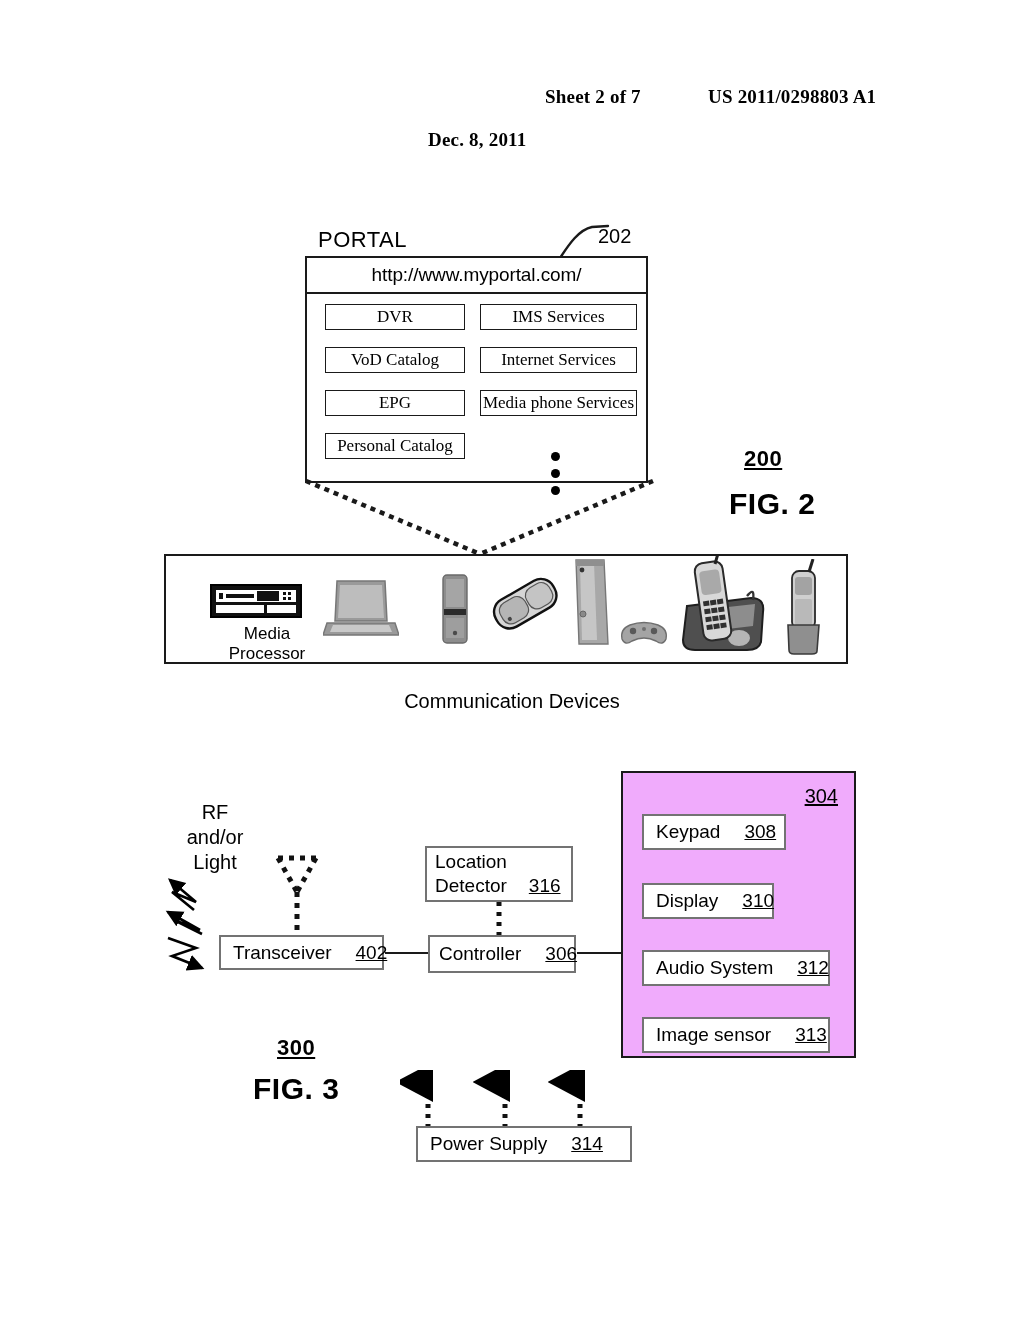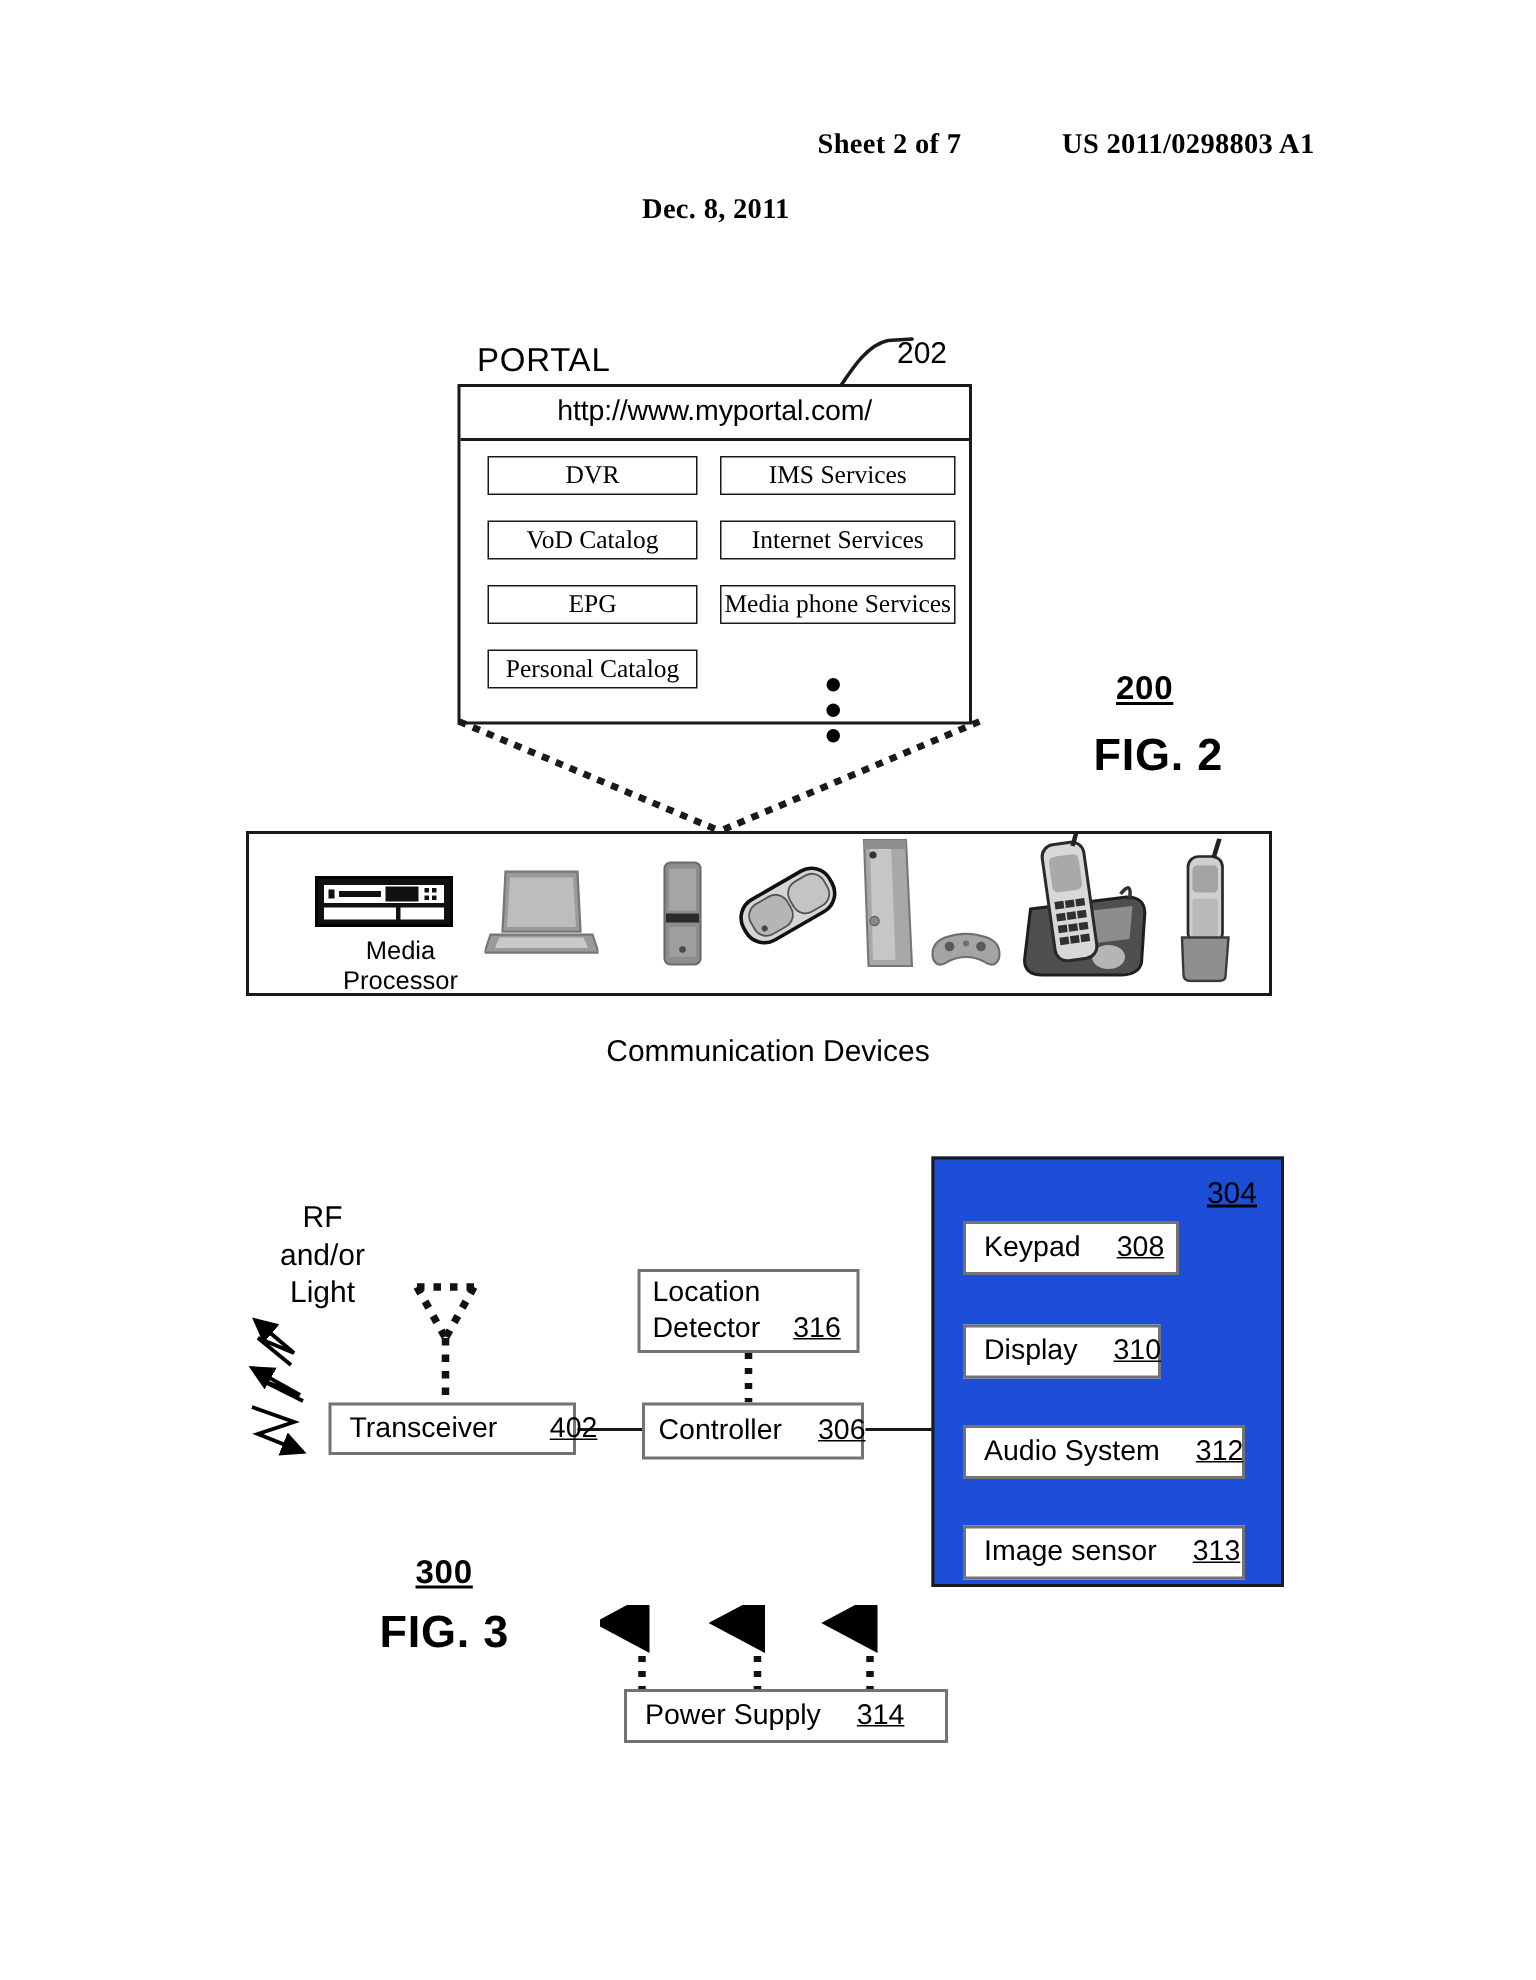--- a/index.html
+++ b/index.html
@@ -223,21 +223,20 @@
   }
   .blockbox .bb-text { padding-left: 12px; }
   .blockbox .bb-num  {
     text-decoration: underline;
     padding-left: 24px;
   }
 
   #box-transceiver {
     left: 219px; top: 935px; width: 165px; height: 35px;
     justify-content: flex-start;
-    gap: 11px;
   }
   #box-controller {
     left: 428px; top: 935px; width: 148px; height: 38px;
     justify-content: center;
   }
   #box-location {
     left: 425px; top: 846px; width: 148px; height: 56px;
     align-items: flex-start;
     flex-direction: column;
     justify-content: center;
@@ -247,21 +246,21 @@
   #box-location .loc-line2 { font-size: 19px; line-height: 24px; display:flex; }
 
   #panel-304 {
     position: absolute;
     left: 621px;
     top: 771px;
     width: 235px;
     height: 287px;
     border: 2px solid #1a1a1a;
     box-sizing: border-box;
-    background: #1d4ed8;
+    background: #f0abfc;
   }
   #ref-304 {
     position: absolute;
     right: 16px;
     top: 12px;
     font-size: 20px;
     text-decoration: underline;
   }
   #box-keypad {
     left: 19px; top: 41px; width: 144px; height: 36px;

